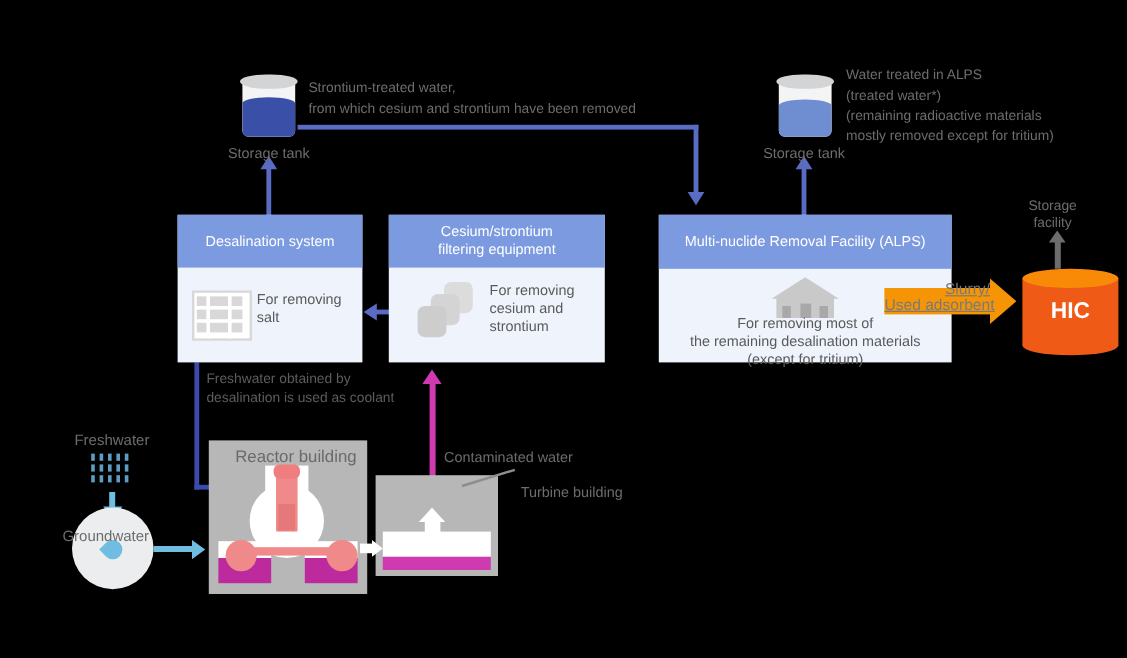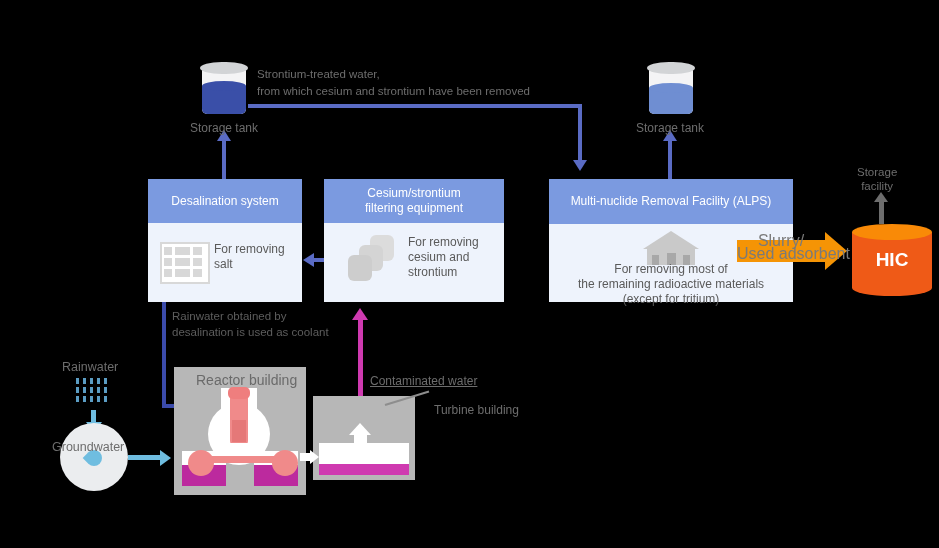--- a/index.html
+++ b/index.html
@@ -42,22 +42,22 @@
 
   .mini-cyl{position:absolute;background:#d4d4d4;border-radius:50%/18%;}
   .icon-grid{position:absolute;border:2px solid #d8d8d8;background:#fff;}
   .icon-grid .row{position:absolute;background:#d8d8d8;}
   .icon-grid .vb{position:absolute;background:#fff;}
 
   .orange-arrow{position:absolute;}
   .orange-arrow .shaft{position:absolute;left:0;top:8px;height:22px;background:#f59405;}
   .orange-arrow .head{position:absolute;top:0;width:0;height:0;border-top:19px solid transparent;
                       border-bottom:19px solid transparent;border-left:22px solid #f59405;}
-  .orange-arrow .oalbl{position:absolute;left:0;top:2px;width:100%;text-align:center;color:#7a7a7a;
-                       font-size:16px;line-height:13px;white-space:pre;}
+  .orange-arrow .oalbl{position:absolute;left:0;top:2px;width:100%;text-align:right;color:#7a7a7a;
+                       font-size:13px;line-height:13px;white-space:pre;text-decoration:underline;}
 </style>
 </head>
 <body>
 
 <div id="stage">
 
   <div class="ln" style="left:222px;top:138px;width:4px;height:42px;background:#5a6bc4;"></div>
   <div class="ahead" style="left:217px;top:130px;border-left:7px solid transparent;border-right:7px solid transparent;border-bottom:11px solid #5a6bc4;"></div>
 
   <div class="ln" style="left:248px;top:104px;width:334px;height:4px;background:#5a6bc4;"></div>
@@ -94,20 +94,24 @@
 
   <div class="tank" style="left:647px;top:62px;width:48px;height:54px;">
     <div class="body">
       <div class="water" style="height:26px;background:#6f8ed2;">
         <div class="wave" style="background:#6f8ed2;border-radius:50%;"></div>
       </div>
     </div>
     <div class="lid"></div>
   </div>
   <div class="abs txt" style="left:636px;top:121px;font-size:12px;color:#6d6d6d;">Storage tank</div>
+  <div class="abs txt" style="left:705px;top:55px;font-size:11.5px;line-height:17px;color:#6d6d6d;">Water treated in ALPS
+(treated water*)
+(remaining radioactive materials
+mostly removed except for tritium)</div>
 
   <div class="pbox" style="left:148px;top:179px;width:154px;height:123px;">
     <div class="hdr" style="height:44px;">Desalination system</div>
     <div class="icon-grid" style="left:12px;top:63px;width:46px;height:38px;">
       <div class="row" style="left:2px;top:3px;width:38px;height:8px;"></div>
       <div class="row" style="left:2px;top:14px;width:38px;height:8px;"></div>
       <div class="row" style="left:2px;top:25px;width:38px;height:8px;"></div>
       <div class="vb" style="left:10px;top:0;width:3px;height:100%;"></div>
       <div class="vb" style="left:28px;top:0;width:3px;height:100%;"></div>
     </div>
@@ -131,41 +135,41 @@
   <div class="pbox" style="left:549px;top:179px;width:244px;height:123px;">
     <div class="hdr" style="height:45px;">Multi-nuclide Removal Facility (ALPS)</div>
     <div style="position:absolute;left:94px;top:52px;width:56px;height:34px;">
       <div style="position:absolute;left:0;top:0;width:0;height:0;border-left:28px solid transparent;border-right:28px solid transparent;border-bottom:18px solid #c9c9c9;"></div>
       <div style="position:absolute;left:4px;top:17px;width:48px;height:17px;background:#c9c9c9;"></div>
       <div style="position:absolute;left:9px;top:24px;width:7px;height:10px;background:#a8a8a8;"></div>
       <div style="position:absolute;left:24px;top:22px;width:9px;height:12px;background:#a8a8a8;"></div>
       <div style="position:absolute;left:40px;top:24px;width:7px;height:10px;background:#a8a8a8;"></div>
     </div>
     <div class="bodytxt" style="left:0;top:83px;width:100%;text-align:center;white-space:pre;">For removing most of
-the remaining radioactive materials
+the remaining desalination materials
 (except for tritium)</div>
   </div>
 
   <div class="orange-arrow" style="left:737px;top:232px;width:110px;height:38px;">
     <div class="shaft" style="width:88px;"></div>
     <div class="head" style="left:88px;"></div>
     <div class="oalbl" style="width:88px;">Slurry/
 Used adsorbent</div>
   </div>
 
   <div class="hic" style="left:852px;top:224px;width:80px;height:72px;">
     <div class="bot"></div>
     <div class="side"></div>
     <div class="top"></div>
     <div class="lbl">HIC</div>
   </div>
   <div class="abs txt" style="left:857px;top:165px;text-align:center;line-height:14px;">Storage
 facility</div>
 
-  <div class="abs txt" style="left:62px;top:360px;font-size:12.5px;">Rainwater</div>
+  <div class="abs txt" style="left:62px;top:360px;font-size:12.5px;">Freshwater</div>
   <div style="position:absolute;left:76px;top:378px;width:38px;height:32px;">
     <div class="rain-dot" style="left:0px;top:0px;"></div>
       <div class="rain-dot" style="left:7px;top:0px;"></div>
     <div class="rain-dot" style="left:14px;top:0px;"></div>
       <div class="rain-dot" style="left:21px;top:0px;"></div>
     <div class="rain-dot" style="left:28px;top:0px;"></div>
     <div class="rain-dot" style="left:0px;top:9px;"></div>
       <div class="rain-dot" style="left:7px;top:9px;"></div>
     <div class="rain-dot" style="left:14px;top:9px;"></div>
       <div class="rain-dot" style="left:21px;top:9px;"></div>
@@ -205,21 +209,21 @@
   <div style="position:absolute;left:182px;top:465px;width:44px;height:21px;background:#bc2a9e;"></div>
   <div style="position:absolute;left:254px;top:451px;width:44px;height:14px;background:#ffffff;"></div>
   <div style="position:absolute;left:254px;top:465px;width:44px;height:21px;background:#bc2a9e;"></div>
   <div style="position:absolute;left:192px;top:456px;width:102px;height:7px;background:#f08a8a;"></div>
   <div style="position:absolute;left:188px;top:450px;width:26px;height:26px;background:#f08a8a;border-radius:50%;"></div>
   <div style="position:absolute;left:272px;top:450px;width:26px;height:26px;background:#f08a8a;border-radius:50%;"></div>
 
   <div style="position:absolute;left:300px;top:453px;width:12px;height:8px;background:#ffffff;"></div>
   <div class="ahead" style="left:310px;top:450px;border-top:7px solid transparent;border-bottom:7px solid transparent;border-left:9px solid #ffffff;"></div>
 
-  <div class="abs txt" style="left:172px;top:308px;font-size:11.5px;line-height:16px;color:#5d5d5d;">Rainwater obtained by
+  <div class="abs txt" style="left:172px;top:308px;font-size:11.5px;line-height:16px;color:#5d5d5d;">Freshwater obtained by
 desalination is used as coolant</div>
 
-  <div class="abs txt" style="left:370px;top:374px;font-size:12px;color:#6d6d6d;text-decoration:underline;">Contaminated water</div>
+  <div class="abs txt" style="left:370px;top:374px;font-size:12px;color:#6d6d6d;">Contaminated water</div>
 
   <div class="abs txt" style="left:434px;top:403px;font-size:12px;color:#6d6d6d;">Turbine building</div>
   <div style="position:absolute;left:385px;top:404px;width:46px;height:2px;background:#8d8d8d;transform:rotate(-17deg);transform-origin:left center;"></div>
 
 </div>
 
 </body></html>

